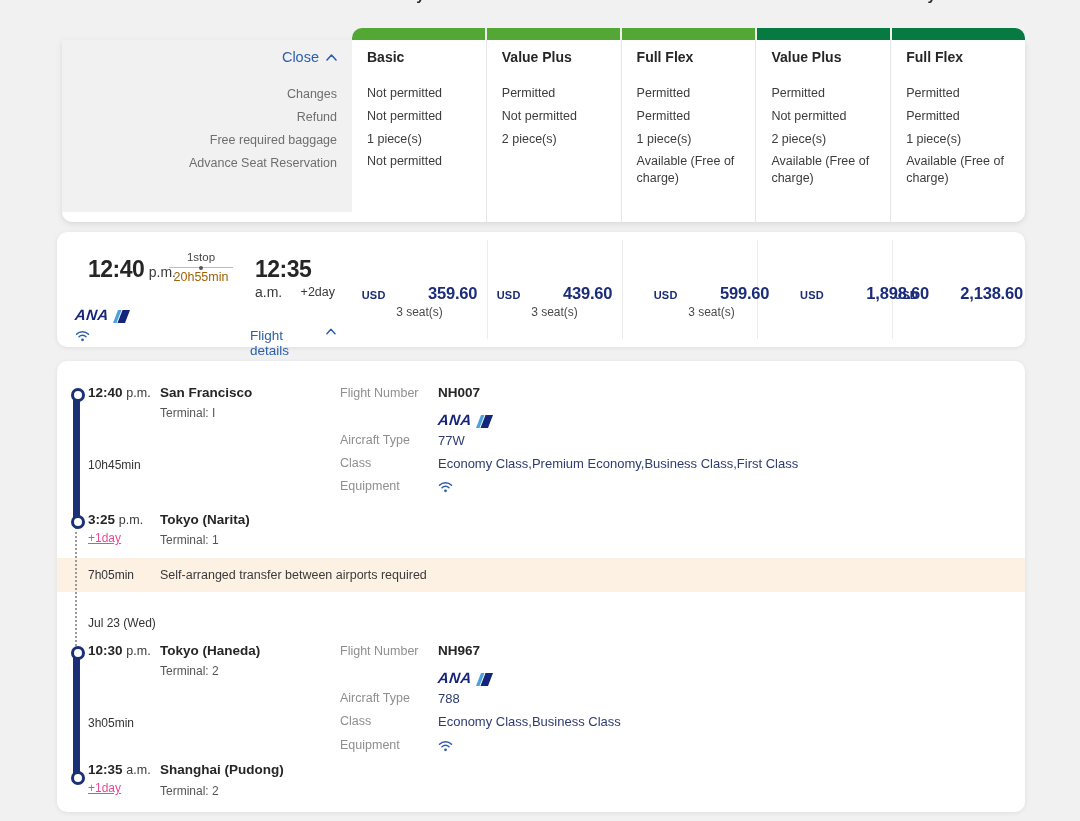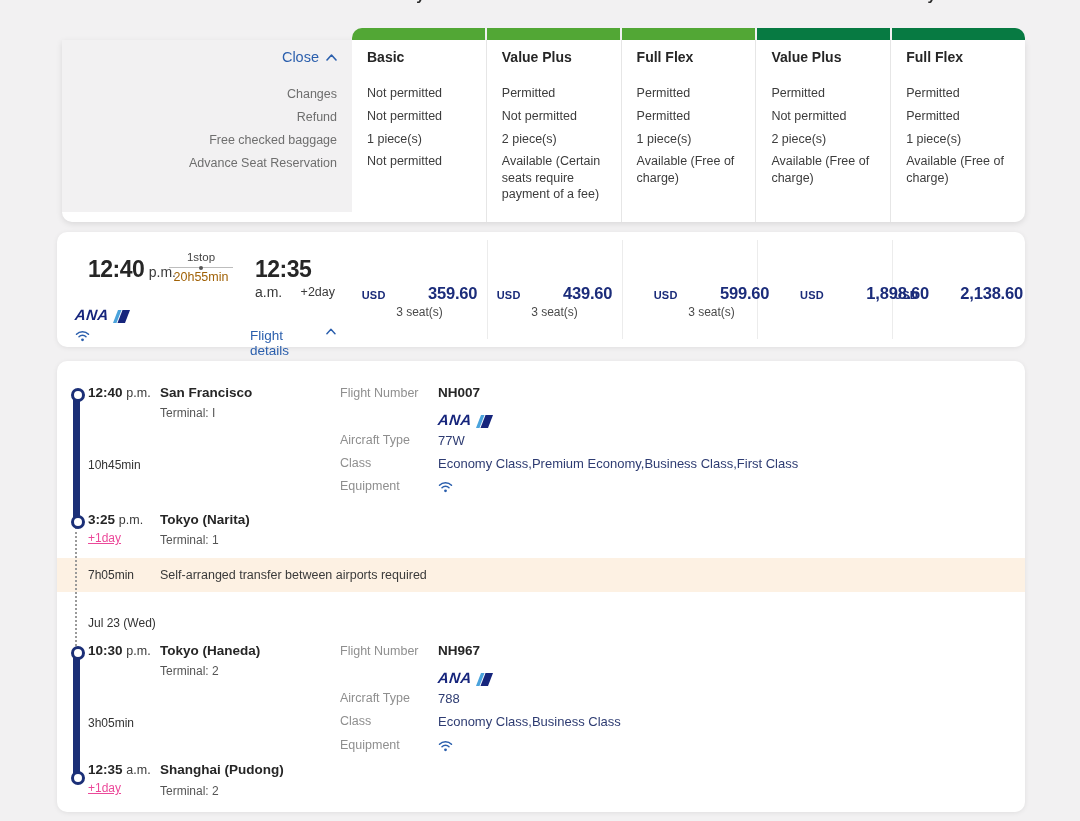--- a/index.html
+++ b/index.html
@@ -102,21 +102,20 @@
         <div class="val v1">Not permitted</div>
         <div class="val v2">Not permitted</div>
         <div class="val v3">1 piece(s)</div>
         <div class="val v4">Not permitted</div>
       </div>
       <div class="fare-col">
         <div class="title">Value Plus</div>
         <div class="val v1">Permitted</div>
         <div class="val v2">Not permitted</div>
         <div class="val v3">2 piece(s)</div>
-        <div class="val v4">Available (Certain seats require payment of a fee)</div>
       </div>
       <div class="fare-col">
         <div class="title">Full Flex</div>
         <div class="val v1">Permitted</div>
         <div class="val v2">Permitted</div>
         <div class="val v3">1 piece(s)</div>
         <div class="val v4">Available (Free of charge)</div>
       </div>
       <div class="fare-col">
         <div class="title">Value Plus</div>
@@ -137,21 +136,21 @@
 
   <div class="abs fare-labels">
     <span class="close-link">
       <span>Close</span>
       <svg width="11" height="7" viewBox="0 0 11 7">
           <polyline points="1,6 5.5,1 10,6" fill="none" stroke="#2b5fad" stroke-width="1.6" stroke-linecap="round" stroke-linejoin="round"></polyline>
         </svg>
     </span>
     <div class="lbl l2">Refund</div>
     <div class="lbl l1">Changes</div>
-    <div class="lbl l3">Free checked baggage</div>
+    <div class="lbl l3">Free required baggage</div>
     <div class="lbl l4">Advance Seat Reservation</div>
   </div>
 
   <div class="abs row-card">
     <div class="abs dep-time">
       <span class="time-big">12:40</span>
       <span class="time-suffix">p.m.</span>
     </div>
 
     <div class="abs stop-block">

